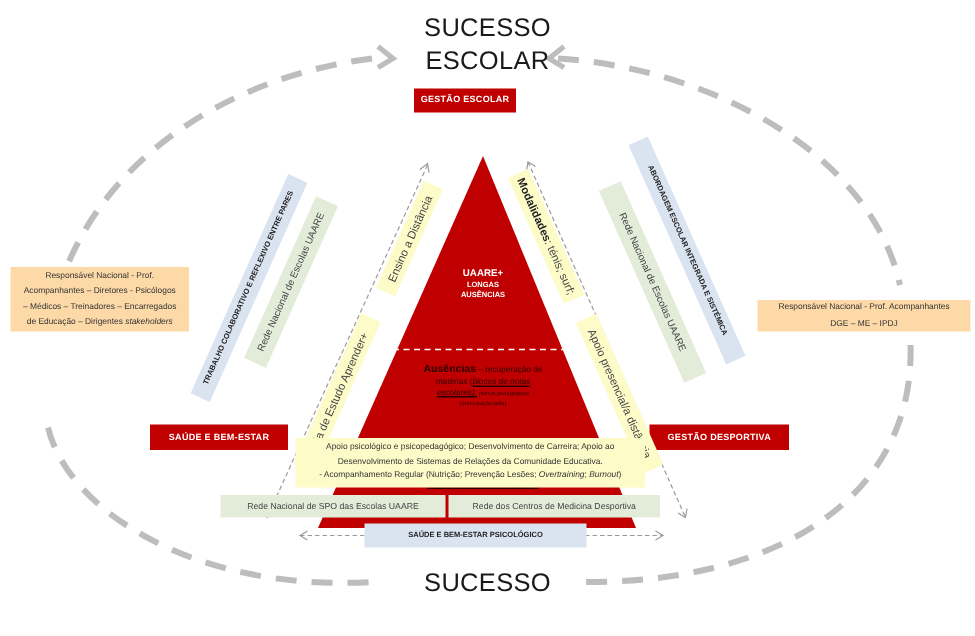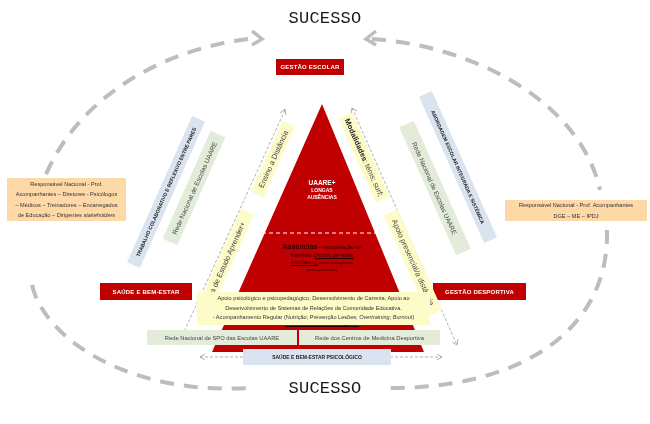--- a/index.html
+++ b/index.html
@@ -1,17 +1,17 @@
 <!DOCTYPE html>
 <html><head>
   <meta charset="utf-8">
   <style>
     html, body { margin: 0; padding: 0; background: #ffffff; }
     body { width: 650px; height: 424px; position: relative; overflow: hidden; font-family: "Liberation Sans", sans-serif; }
-    .big-title { position: absolute; text-align: center; font-family: Liberation Mono, monospace; font-size: 17px; line-height: 22px; color: #1a1a1a; letter-spacing: 0.2px; }
+    .big-title { position: absolute; text-align: center; font-family: Liberation Sans, sans-serif; font-size: 17px; line-height: 22px; color: #1a1a1a; letter-spacing: 0.2px; }
     .red-box { position: absolute; background: #c00000; color: #ffffff; font-weight: bold; font-size: 6px; display: flex; align-items: center; justify-content: center; letter-spacing: 0.2px; }
     .orange-box { position: absolute; background: #fdd9a8; color: #333; font-size: 5.6px; line-height: 10.5px; text-align: center; display: flex; align-items: center; justify-content: center; }
     .rot-strip { position: absolute; display: flex; align-items: center; justify-content: center; text-align: center; font-size: 6.5px; color: #444; white-space: nowrap; transform-origin: center center; }
     .blue { background: #dae3f0; color: #222; font-weight: bold; font-size: 5px; }
     .green { background: #e3ecd9; color: #444; }
     .yellow { background: #fdfbc8; color: #444; font-size: 7.5px; }
     .tri-text { position: absolute; text-align: center; color: #1a1a1a; }
     .bottom-yellow { position: absolute; background: #fdfbc8; color: #333; font-size: 5.6px; line-height: 9.5px; text-align: center; display: flex; align-items: center; justify-content: center; }
     .bottom-green { position: absolute; background: #e3ecd9; color: #444; font-size: 5.8px; display: flex; align-items: center; justify-content: center; }
     .bottom-blue { position: absolute; background: #dae3f0; color: #222; font-weight: bold; font-size: 5px; display: flex; align-items: center; justify-content: center; }
@@ -41,20 +41,21 @@
   <line x1="352" y1="108" x2="457" y2="345" stroke="#9a9a9a" stroke-width="0.8" stroke-dasharray="3 2"></line>
   <polyline points="351,114 352,108 357,111" fill="none" stroke="#9a9a9a" stroke-width="0.8"></polyline>
   <polyline points="452,342 457,345 458,339" fill="none" stroke="#9a9a9a" stroke-width="0.8"></polyline>
   <line x1="200" y1="357" x2="442" y2="357" stroke="#9a9a9a" stroke-width="0.8" stroke-dasharray="3 2"></line>
   <polyline points="205,354 200,357 205,360" fill="none" stroke="#9a9a9a" stroke-width="0.8"></polyline>
   <polyline points="437,354 442,357 437,360" fill="none" stroke="#9a9a9a" stroke-width="0.8"></polyline>
 </svg>
 
 <div class="big-title" style="left:255px; top:8px; width:140px;">
   <div>SUCESSO</div>
+  <div>ESCOLAR</div>
 </div>
 <div class="big-title" style="left:245px; top:378px; width:160px;">
   <div>SUCESSO</div>
 </div>
 
 <div class="red-box" style="left:276px; top:59px; width:68px; height:16px;">GESTÃO ESCOLAR</div>
 <div class="red-box" style="left:100px; top:283px; width:92px; height:17px;">SAÚDE E BEM-ESTAR</div>
 <div class="red-box" style="left:433px; top:283px; width:93px; height:17px;">GESTÃO DESPORTIVA</div>
 
 <div class="tri-text" style="left:282px; top:178px; width:80px; color:#fff;">

